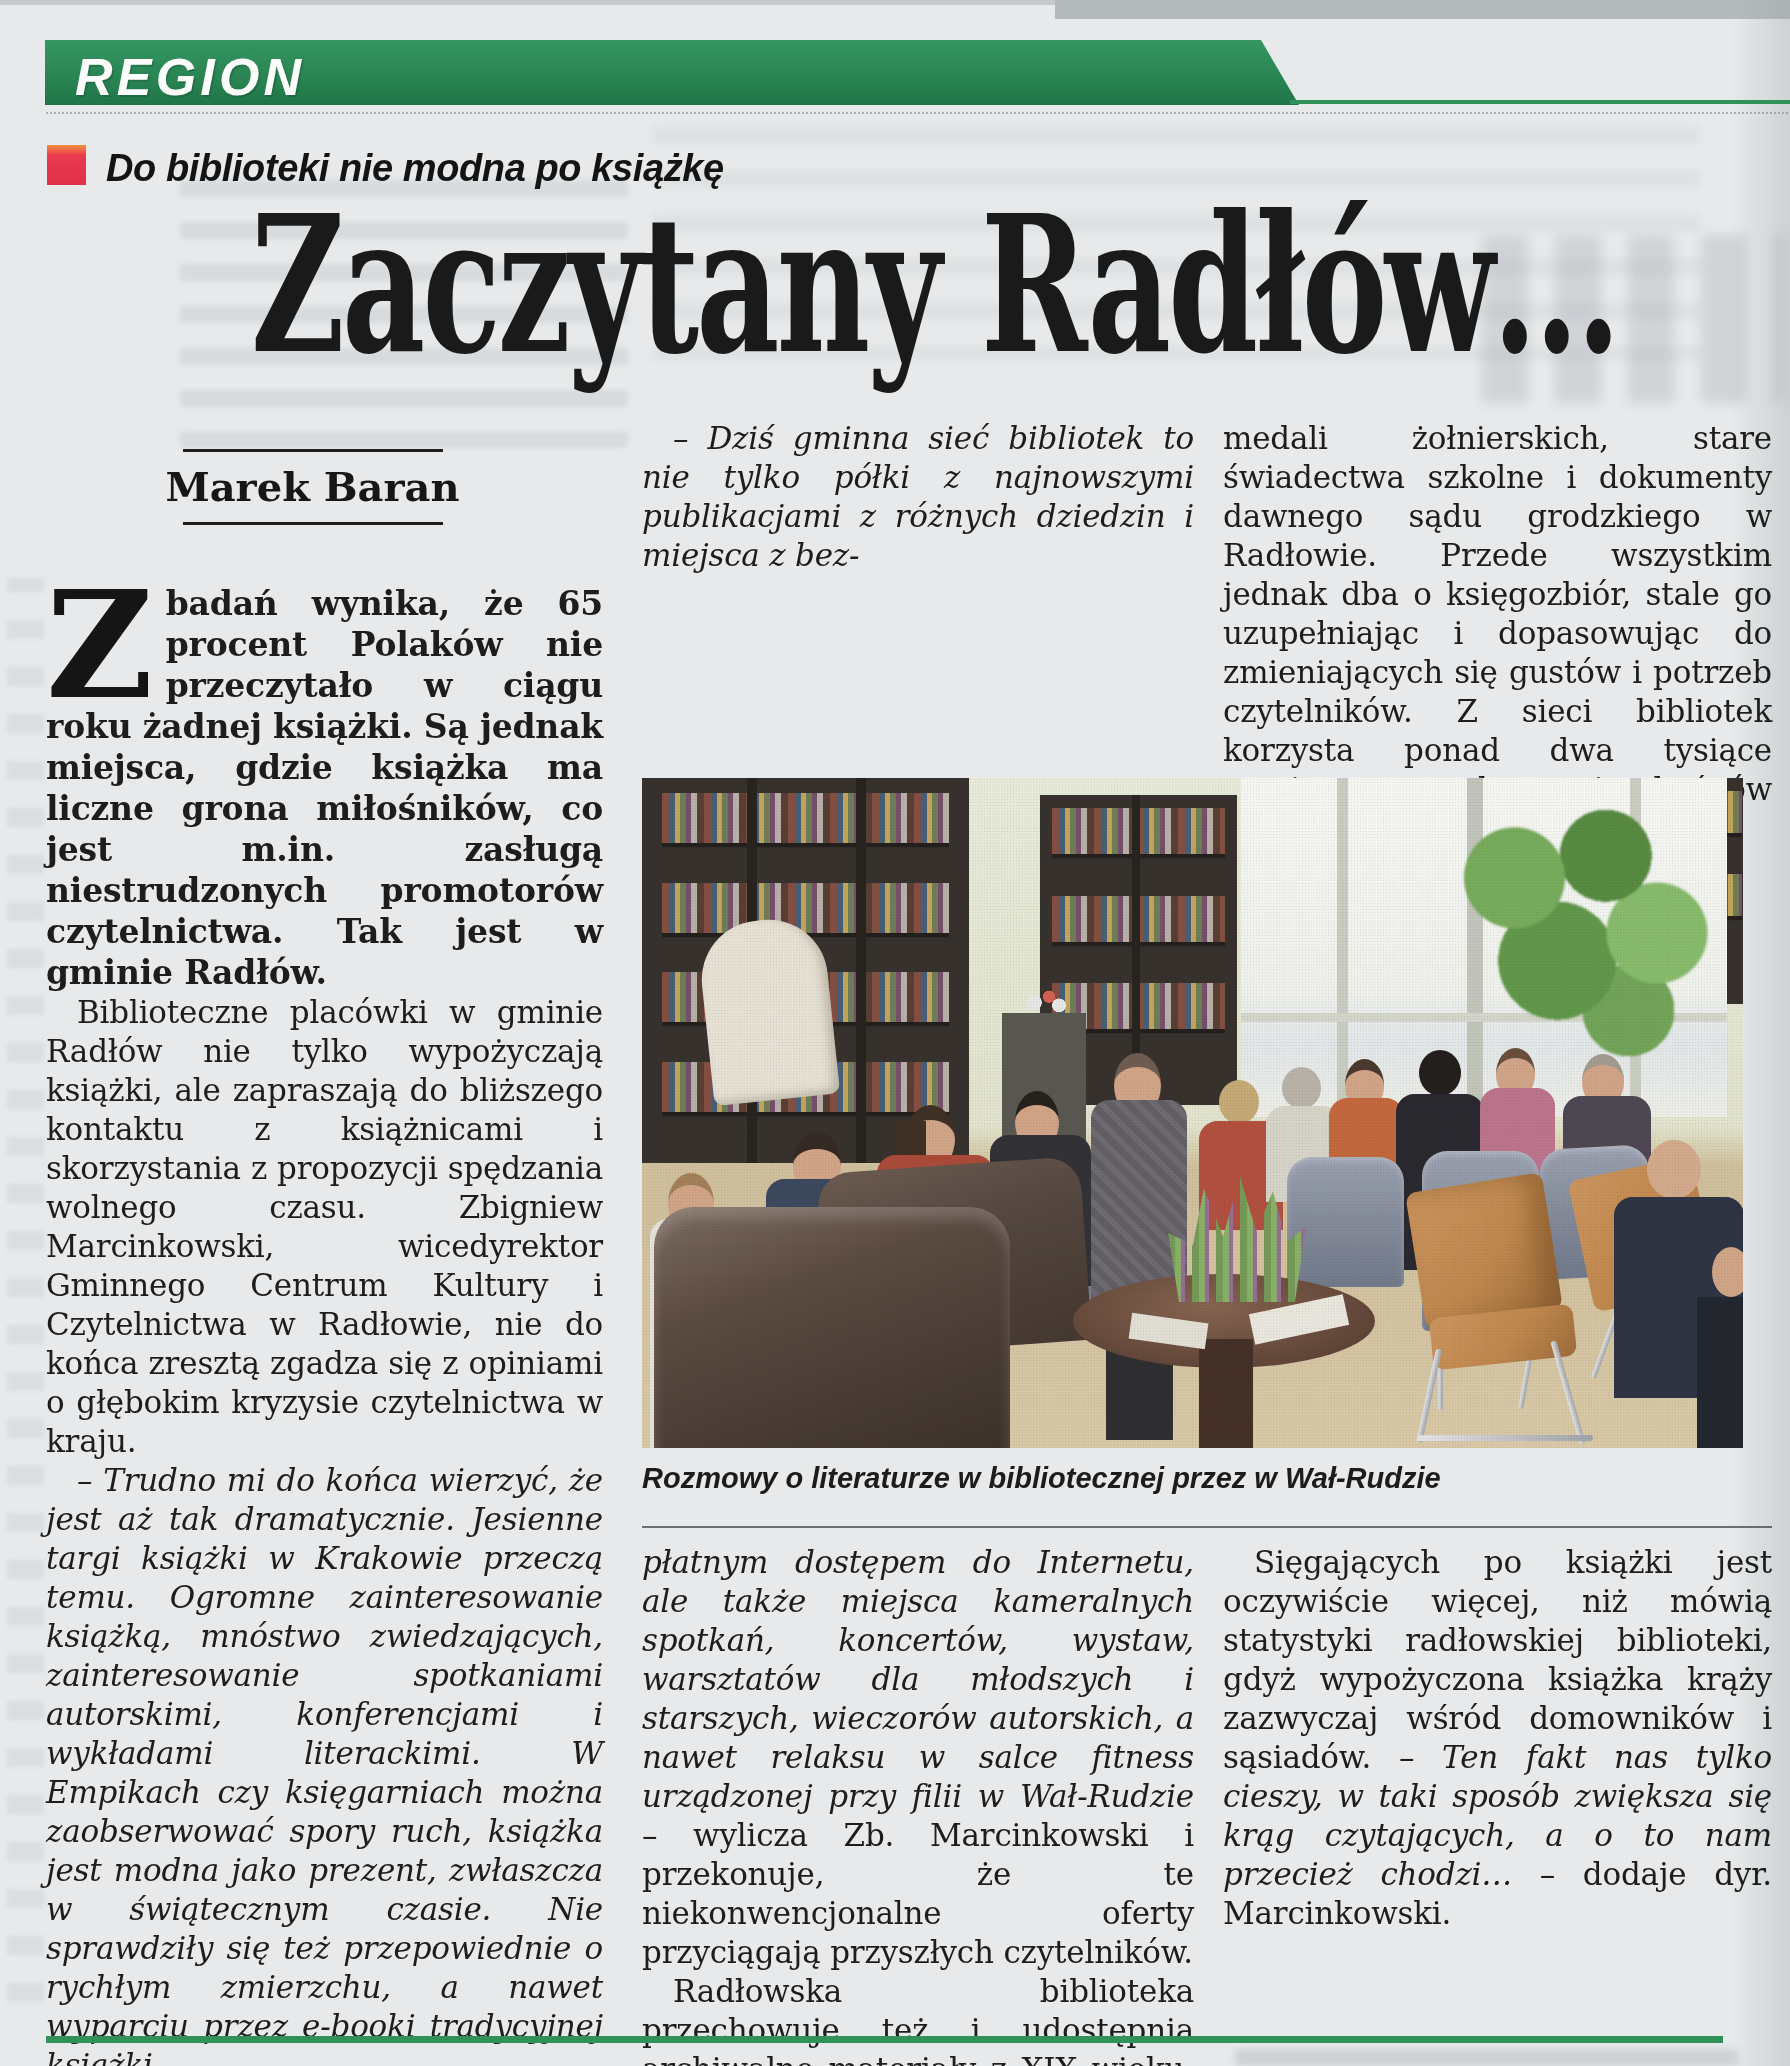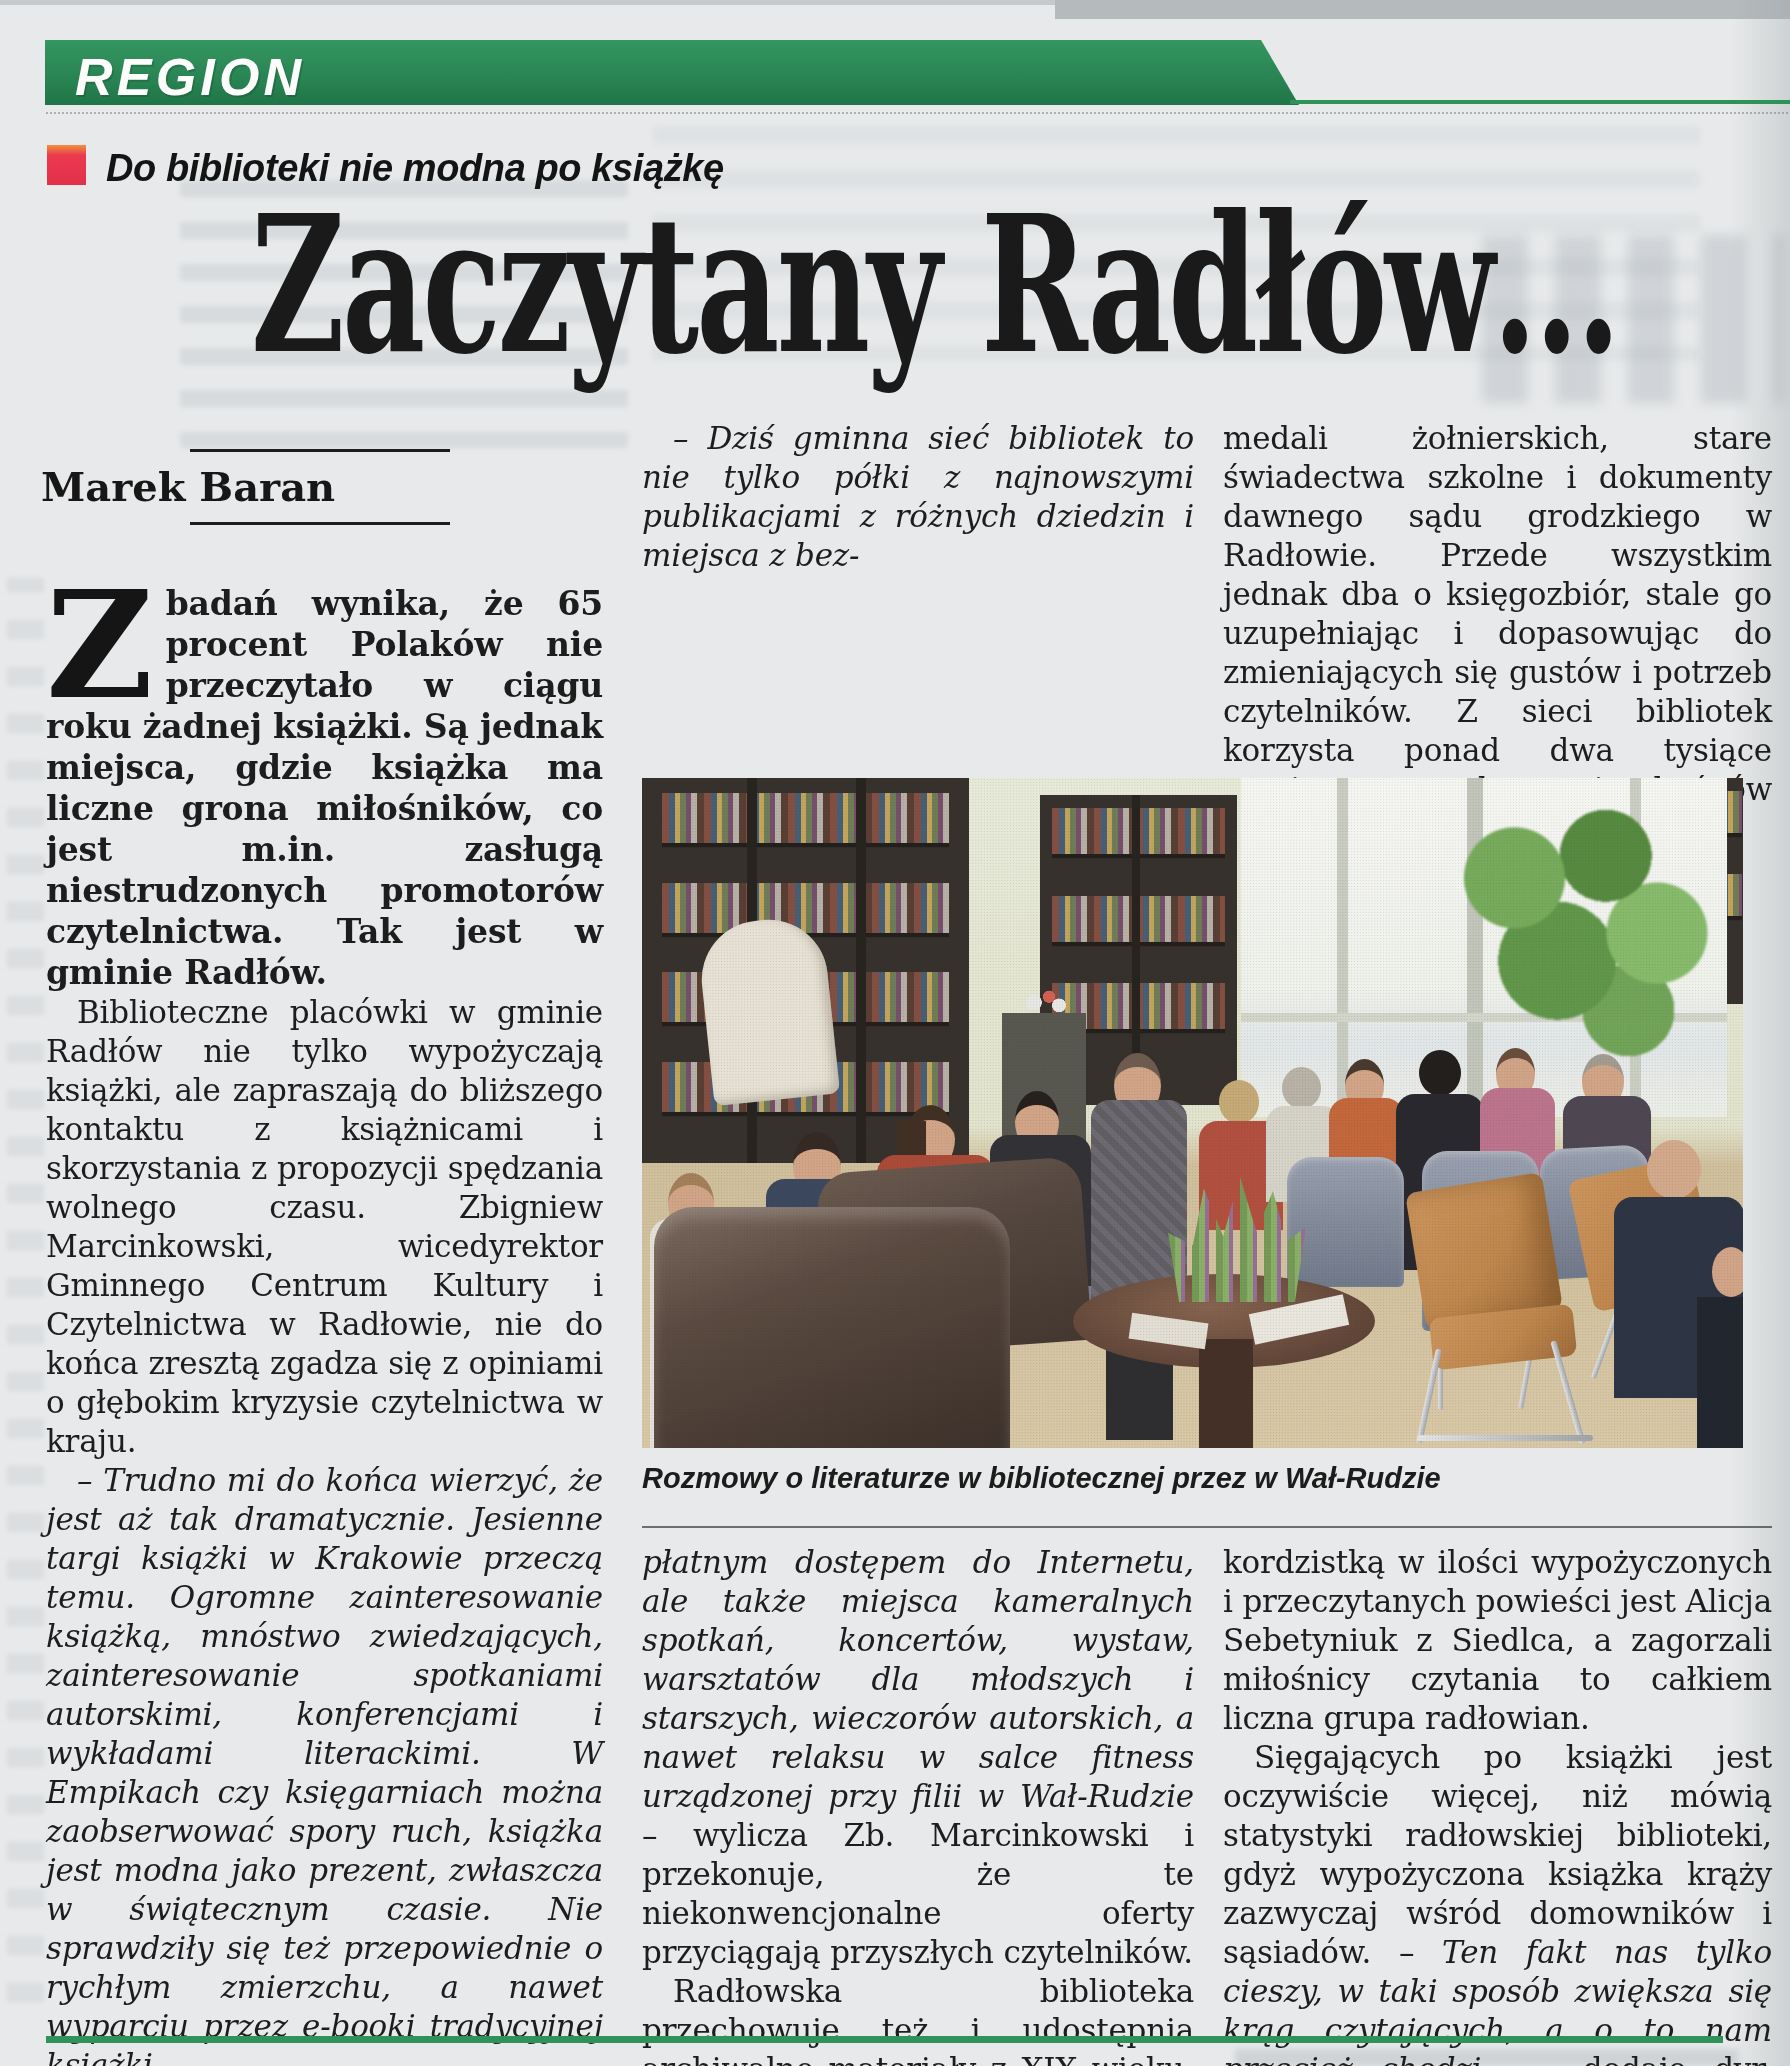--- a/index.html
+++ b/index.html
@@ -44,21 +44,21 @@
     background:linear-gradient(180deg,#f2913f 0%,#e93a4e 26%,#e2304a 100%);}
   .kicker-text{left:106px;top:147px;
     font-family:"Liberation Sans",sans-serif;font-weight:bold;font-style:italic;
     font-size:38px;color:#141414;letter-spacing:-0.4px;white-space:nowrap;}
   
   .headline{left:251px;top:189px;white-space:nowrap;
     font-family:"DejaVu Serif",serif;font-weight:bold;
     font-size:189px;line-height:193px;color:#1a1a1a;letter-spacing:-4.2px;
     transform:scaleX(.68);transform-origin:left top;}
   
-  .byline-wrap{left:41px;top:449px;width:557px;text-align:left;}
+  .byline-wrap{left:34px;top:449px;width:557px;text-align:center;}
   .byline-rule{width:260px;height:2.5px;background:#1d1d1d;margin:0 auto;}
   .byline-name{font-family:"DejaVu Serif",serif;font-weight:bold;font-size:40px;
     color:#171717;margin:11px 0 12.6px 0;}
   
   .col{text-align:justify;}
   .para{margin:0;font:31px/39px "DejaVu Serif",serif;color:#1d1d1d;letter-spacing:-0.2px;
     text-align:justify;}
   .para.indent{text-indent:31px;}
   .para.lead{font-weight:bold;font-size:33px;line-height:41px;}
   .seg.italic{font-style:italic;}
@@ -132,21 +132,20 @@
     <p class="para indent"><span class="seg italic">– Dziś gminna sieć bibliotek to nie tylko półki z najnowszymi publikacjami z różnych dziedzin i miejsca z bez-</span></p>
   </div>
 <div class="abs col col-right-top">
     <p class="para "><span class="seg roman">medali żołnierskich, stare świadectwa szkolne i dokumenty dawnego sądu grodzkiego w Radłowie. Przede wszystkim jednak dba o księgozbiór, stale go uzupełniając i dopasowując do zmieniających się gustów i potrzeb czytelników. Z sieci bibliotek korzysta ponad dwa tysiące zarejestrowanych mieszkańców gminy. Prawdziwą re-</span></p>
   </div>
 <div class="abs col col-mid-bot">
     <p class="para "><span class="seg italic">płatnym dostępem do Internetu, ale także miejsca kameralnych spotkań, koncertów, wystaw, warsztatów dla młodszych i starszych, wieczorów autorskich, a nawet relaksu w salce fitness urządzonej przy filii w Wał-Rudzie </span><span class="seg roman">– wylicza Zb. Marcinkowski i przekonuje, że te niekonwencjonalne oferty przyciągają przyszłych czytelników.</span></p>
     <p class="para indent"><span class="seg roman">Radłowska biblioteka przechowuje też i udostępnia archiwalne materiały z XIX wieku, kolekcje fotografii i banknotów z lat międzywojennych,</span></p>
   </div>
 <div class="abs col col-right-bot">
-    <p class="para "><span class="seg roman">kordzistką w ilości wypożyczonych i przeczytanych powieści jest Alicja Sebetyniuk z Siedlca, a zagorzali miłośnicy czytania to całkiem liczna grupa radłowian.</span></p>
     <p class="para indent"><span class="seg roman">Sięgających po książki jest oczywiście więcej, niż mówią statystyki radłowskiej biblioteki, gdyż wypożyczona książka krąży zazwyczaj wśród domowników i sąsiadów. – </span><span class="seg italic">Ten fakt nas tylko cieszy, w taki sposób zwiększa się krąg czytających, a o to nam przecież chodzi… </span><span class="seg roman">– dodaje dyr. Marcinkowski.</span></p>
   </div>
 
 <div class="abs photo">
 
   <div class="p-el shelf-frame" style="left:0;top:0;width:327px;height:385px;">
     <div class="bookrow" style="top:15px;"></div>
     <div class="bookrow" style="top:105px;"></div>
     <div class="bookrow" style="top:194px;"></div>
     <div class="bookrow" style="top:284px;"></div>

